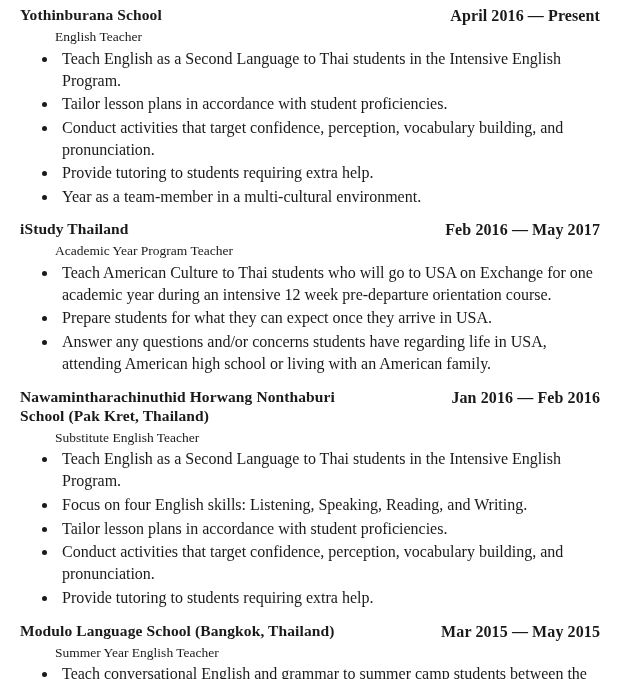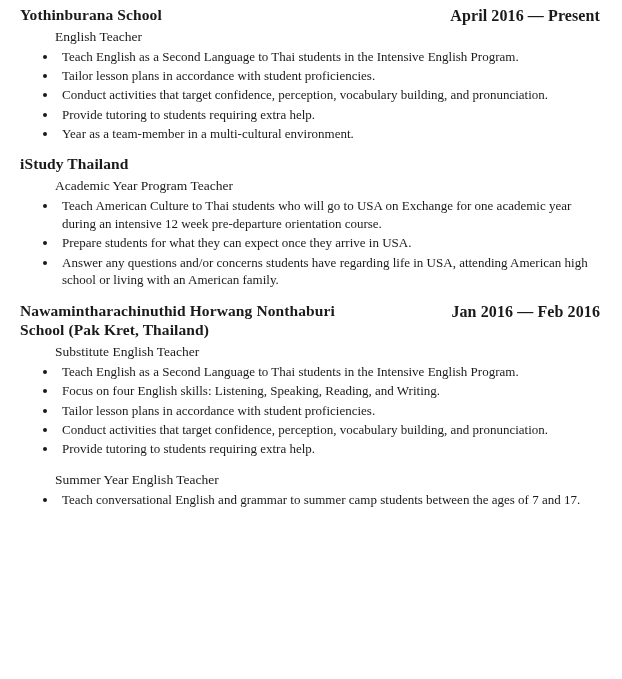--- a/index.html
+++ b/index.html
@@ -47,21 +47,21 @@
     margin-bottom: 1px;
     line-height: 1.3;
     margin-left: 35px;
   }
   ul.bullets {
     margin: 2px 0 0 0;
     padding-left: 38px;
     list-style: disc;
   }
   ul.bullets li {
-    font-size: 13px;
+    font-size: 16px;
     line-height: 1.38;
     margin-bottom: 1.5px;
     padding-left: 4px;
   }
   .entry-0 { margin-bottom: 12px; }
   .entry-1 { margin-bottom: 13px; }
   .entry-2 { margin-bottom: 13px; }
   .entry-3 { margin-bottom: 0; }
 </style>
 </head>
@@ -80,20 +80,21 @@
       <li>Tailor lesson plans in accordance with student proficiencies.</li>
       <li>Conduct activities that target confidence, perception, vocabulary building, and pronunciation.</li>
       <li>Provide tutoring to students requiring extra help.</li>
       <li>Year as a team-member in a multi-cultural environment.</li>
     </ul>
   </div>
 
   <div class="entry entry-1">
     <div class="entry-head">
       <div class="org">iStudy Thailand</div>
+      <div class="dates">Feb 2016 — May 2017</div>
     </div>
     <div class="role">Academic Year Program Teacher</div>
     <ul class="bullets">
       <li>Teach American Culture to Thai students who will go to USA on Exchange for one academic year during an intensive 12 week pre-departure orientation course.</li>
       <li>Prepare students for what they can expect once they arrive in USA.</li>
       <li>Answer any questions and/or concerns students have regarding life in USA, attending American high school or living with an American family.</li>
     </ul>
   </div>
 
   <div class="entry entry-2">
@@ -105,19 +106,23 @@
     <ul class="bullets">
       <li>Teach English as a Second Language to Thai students in the Intensive English Program.</li>
       <li>Focus on four English skills: Listening, Speaking, Reading, and Writing.</li>
       <li>Tailor lesson plans in accordance with student proficiencies.</li>
       <li>Conduct activities that target confidence, perception, vocabulary building, and pronunciation.</li>
       <li>Provide tutoring to students requiring extra help.</li>
     </ul>
   </div>
 
   <div class="entry entry-3">
+    <div class="entry-head">
+      <div class="org">Modulo Language School (Bangkok, Thailand)</div>
+      <div class="dates">Mar 2015 — May 2015</div>
+    </div>
     <div class="role">Summer Year English Teacher</div>
     <ul class="bullets">
       <li>Teach conversational English and grammar to summer camp students between the ages of 7 and 17.</li>
     </ul>
   </div>
 
 </div>
 
 </body></html>

